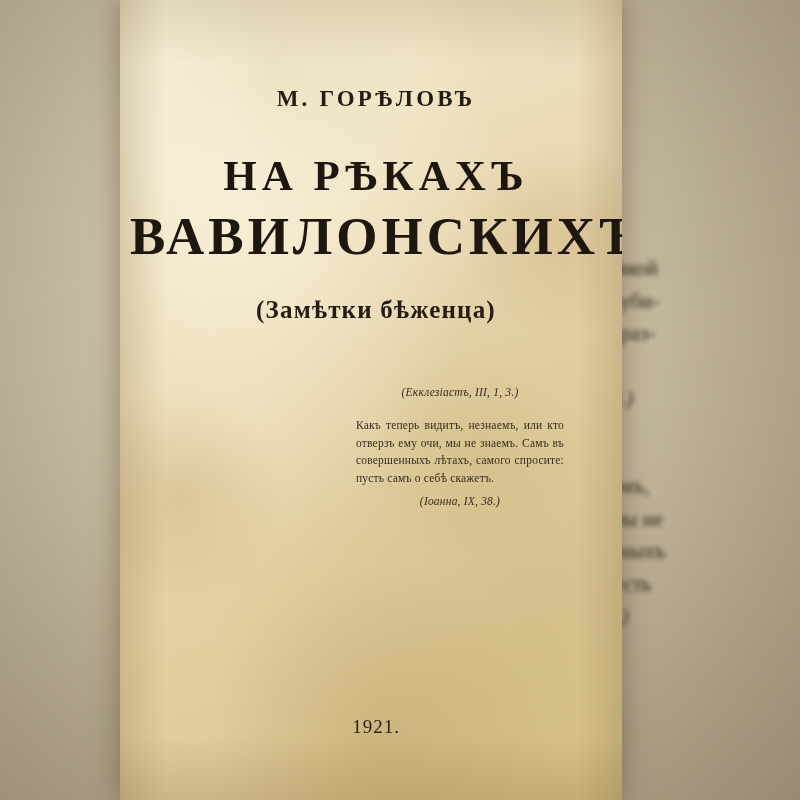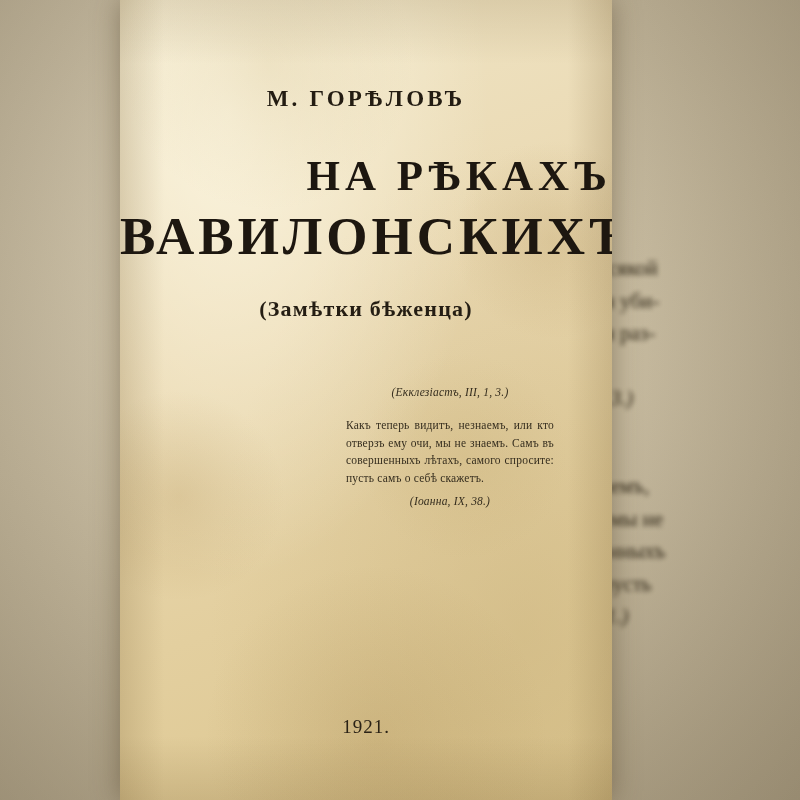--- a/index.html
+++ b/index.html
@@ -64,20 +64,21 @@
     left: 120px;
     top: 0;
     width: 492px;
     height: 800px;
     background:
       radial-gradient(ellipse at 22% 14%, rgba(255,250,232,0.75) 0%, rgba(255,248,225,0.0) 48%),
       radial-gradient(ellipse at 82% 80%, rgba(190,165,110,0.35) 0%, rgba(190,165,110,0) 55%),
       linear-gradient(160deg, #f0e6c8 0%, #ead9b2 38%, #e3cf9f 68%, #dcc68f 100%);
     box-shadow: 0 0 26px rgba(70,55,30,0.45);
     overflow: hidden;
+    padding-left: 10px;
   }
   .sheet .stains {
     position: absolute;
     inset: 0;
     background:
       radial-gradient(circle at 12% 62%, rgba(168,135,74,0.22) 0%, rgba(168,135,74,0) 16%),
       radial-gradient(circle at 88% 30%, rgba(168,135,74,0.20) 0%, rgba(168,135,74,0) 14%),
       radial-gradient(circle at 52% 92%, rgba(150,118,60,0.20) 0%, rgba(150,118,60,0) 22%),
       radial-gradient(circle at 70% 57%, rgba(196,170,110,0.25) 0%, rgba(196,170,110,0) 18%),
       radial-gradient(circle at 30% 8%, rgba(200,176,120,0.22) 0%, rgba(200,176,120,0) 18%);
@@ -109,21 +110,21 @@
     font-size: 23px;
     letter-spacing: 3.2px;
     color: #231c12;
   }
 
   .title {
     position: absolute;
     top: 148px;
     left: 0;
     right: 0;
-    text-align: right;
+    text-align: center;
     font-family: "Liberation Serif", serif;
     font-weight: bold;
     color: #1d1710;
   }
   .title .l1 {
     font-size: 43px;
     letter-spacing: 5px;
     display: block;
     line-height: 1.28;
   }
@@ -135,21 +136,21 @@
   }
 
   .subtitle {
     position: absolute;
     top: 296px;
     left: 0;
     right: 0;
     text-align: center;
     font-family: "Liberation Serif", serif;
     font-weight: bold;
-    font-size: 22px;
+    font-size: 25px;
     letter-spacing: 1.2px;
     color: #241d13;
   }
 
   .epigraphs {
     position: absolute;
     top: 378px;
     right: 58px;
     width: 208px;
     color: #352d1e;

